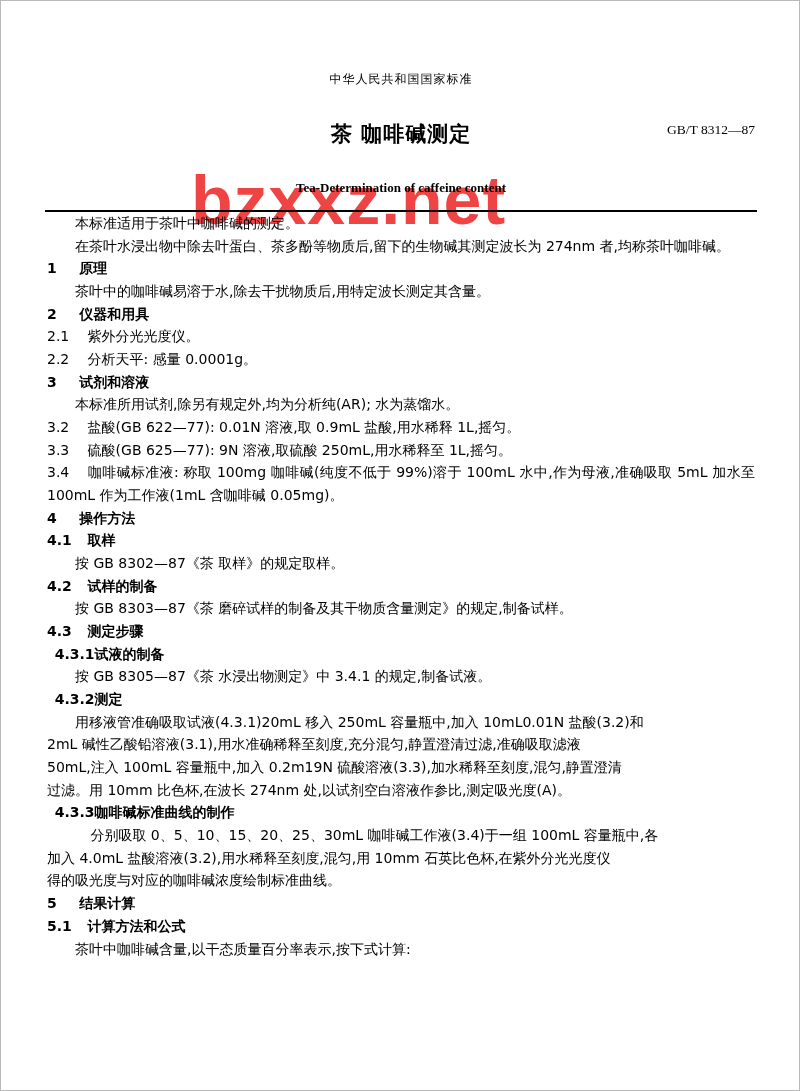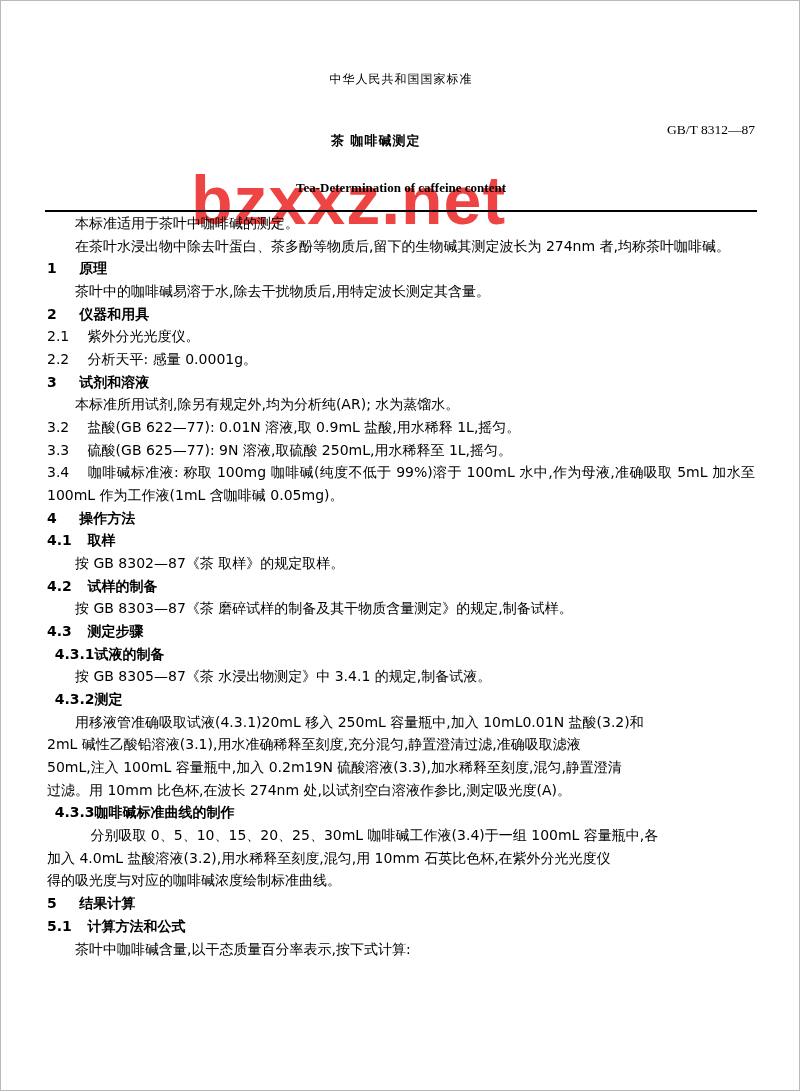--- a/index.html
+++ b/index.html
@@ -58,22 +58,22 @@
     letter-spacing: 1px;
   }
   .title-row {
     position: relative;
     margin-top: 32px;
     height: 22px;
   }
   .main-title {
     position: absolute;
     left: 292px;
-    top: 12px;
-    font-size: 13px;
+    top: 0;
+    font-size: 21px;
     font-family: "DejaVu Sans", sans-serif;
     font-weight: bold;
     letter-spacing: 1px;
   }
   .std-no {
     position: absolute;
     right: 8px;
     top: 2px;
     font-size: 13.5px;
     font-family: "Liberation Serif", serif;

